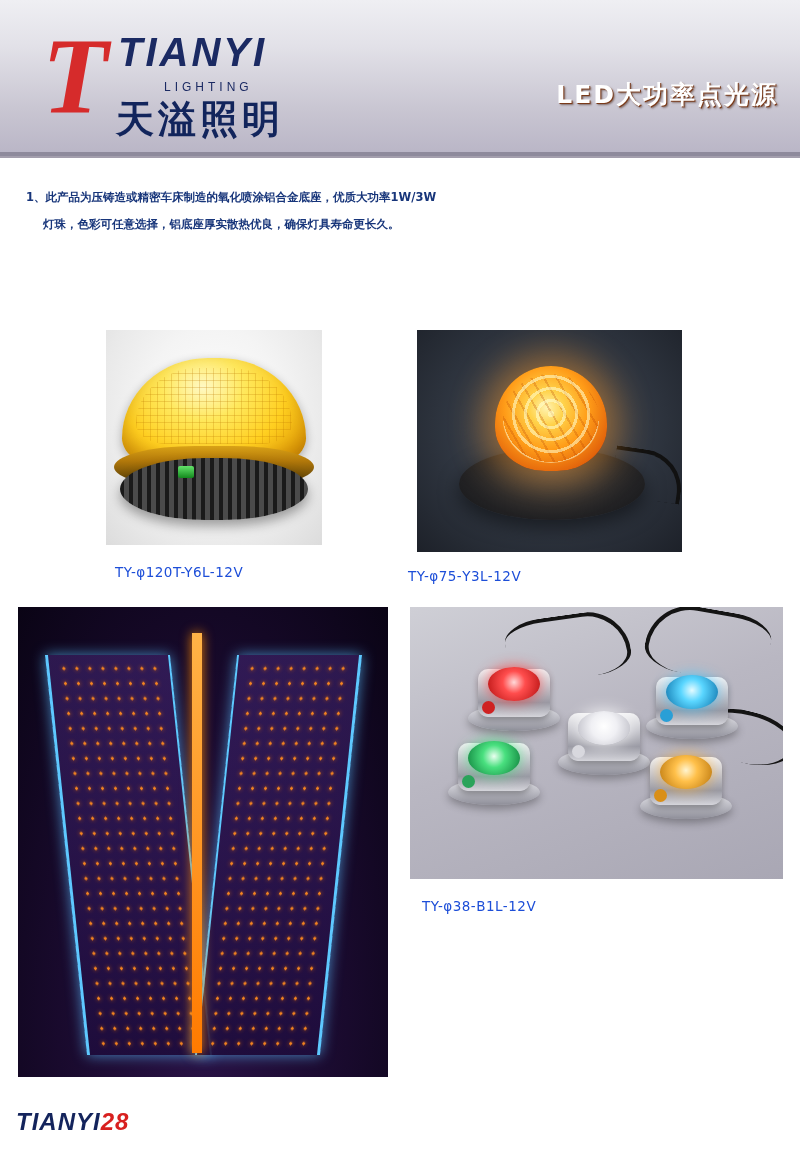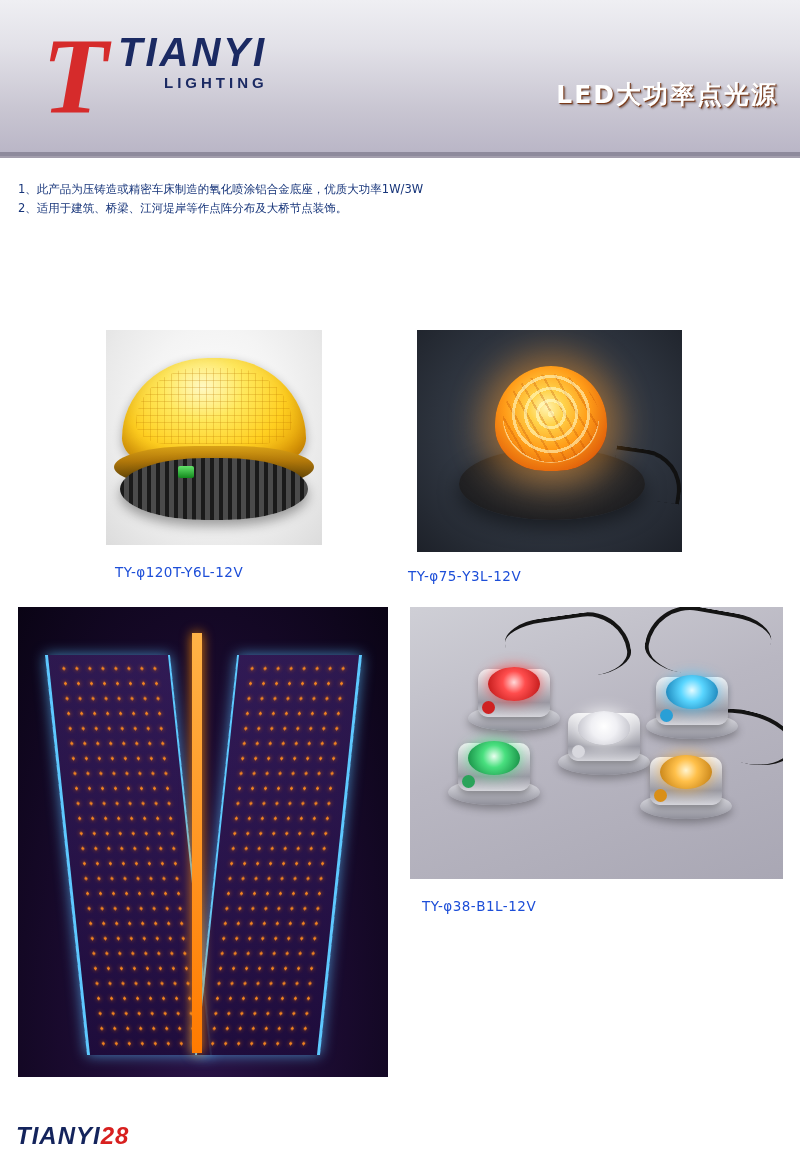--- a/index.html
+++ b/index.html
@@ -61,24 +61,24 @@
     font-family: "Liberation Sans", sans-serif;
     font-size: 40px;
     font-weight: bold;
     font-style: italic;
     letter-spacing: 3px;
     color: #1b2a63;
   }
   .logo-lighting {
     position: absolute;
     left: 126px;
-    top: 50px;
+    top: 56px;
     font-family: "Liberation Sans", sans-serif;
-    font-size: 15px;
-    font-weight: bold;
+    font-size: 12px;
+    font-weight: normal;
     letter-spacing: 4px;
     color: #1b2a63;
   }
   .logo-cn {
     position: absolute;
     left: 78px;
     top: 70px;
     font-family: "DejaVu Sans", sans-serif;
     font-size: 38px;
     font-weight: bold;
@@ -111,21 +111,22 @@
     color: #d8201f;
     margin: 0 0 9px 0;
   }
   .features-list {
     font-family: "DejaVu Sans", sans-serif;
     font-size: 11.5px;
     color: #17357a;
     line-height: 19px;
   }
   .features-list p {
-    margin: 0;
+    margin: 8px;
+    font-weight: bold;
   }
   .indent {
     padding-left: 17px;
   }
 
   
   .photo {
     position: absolute;
     overflow: hidden;
     background: #222;
@@ -363,49 +364,50 @@
   .footer {
     position: absolute;
     left: 0;
     bottom: 0;
     width: 800px;
     height: 46px;
   }
   .footer-logo {
     position: absolute;
     left: 16px;
-    bottom: 6px;
+    bottom: 20px;
     font-family: "Liberation Sans", sans-serif;
     font-size: 24px;
     font-weight: bold;
     font-style: italic;
     letter-spacing: 1px;
     color: #14245c;
   }
   .footer-page {
     color: #d8201f;
   }
 </style>
 </head>
 <body>
 
 <div class="header">
   <div class="logo-block">
     <div class="logo-t">T</div>
     <div class="logo-tianyi">TIANYI</div>
     <div class="logo-lighting">LIGHTING</div>
+    <div class="logo-cn">天溢照明</div>
   </div>
   <div class="header-title">LED大功率点光源</div>
 </div>
 <div class="header-underline"></div>
 
 <div class="features">
   <div class="features-list">
     <p>1、此产品为压铸造或精密车床制造的氧化喷涂铝合金底座，优质大功率1W/3W</p>
-    <p>2、适用于建筑、桥梁、江河堤岸等作点阵分布及大桥节点装饰。</p>
+    <p class="indent">灯珠，色彩可任意选择，铝底座厚实散热优良，确保灯具寿命更长久。</p>
   </div>
 </div>
 
 <div class="photo" id="photo-1">
   <div class="lamp1-dome"></div>
   <div class="lamp1-ring"></div>
   <div class="lamp1-base"></div>
   <div class="lamp1-led"></div>
 </div>
 <div class="caption" id="caption-1">TY-φ120T-Y6L-12V</div>

